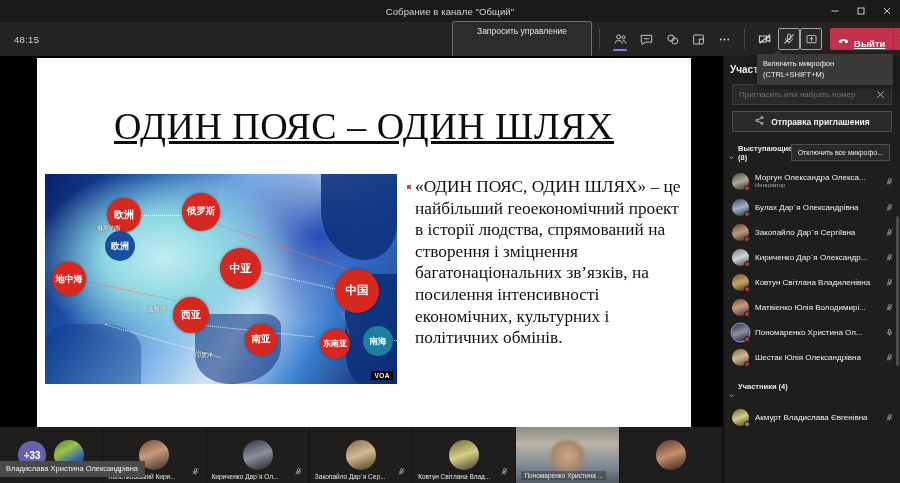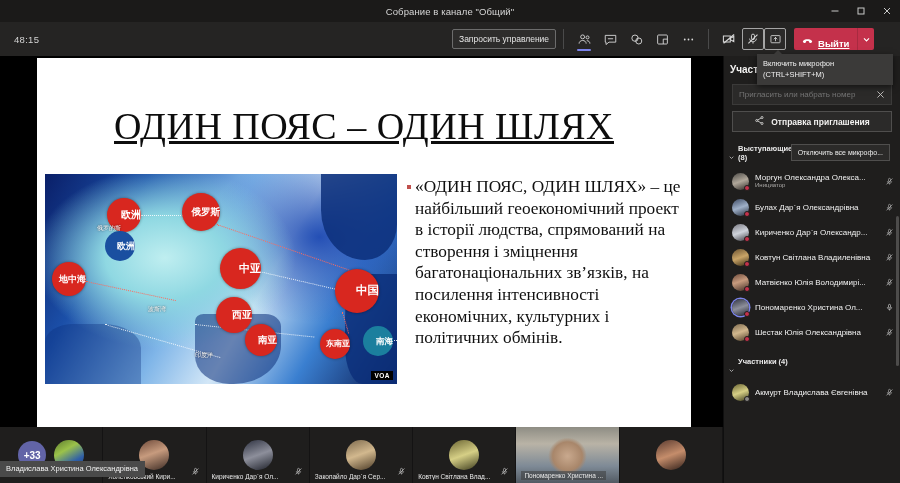--- a/index.html
+++ b/index.html
@@ -41,21 +41,21 @@
     display: flex; align-items: center;
   }
   .timer {
     margin-left: 14px; font-size: 9.5px; color: #d3d3d3; letter-spacing: .3px;
   }
   .toolbar-center {
     position: absolute; left: 452px; top: 0; height: 34px;
     display: flex; align-items: center;
   }
   .request-control {
-    height: 20px; padding: 0 6px;
+    height: 36px; padding: 0 24px;
     border: 1px solid #6c6c6c; border-radius: 2px;
     background: #2d2c2b; color: #e4e4e4;
     font-size: 8.5px; line-height: 18px;
     white-space: nowrap;
   }
   .tb-sep {
     width: 1px; height: 20px; background: #4a4a4a; margin: 0 7px;
   }
   .tb-group { display: flex; align-items: center; }
   .tb-icon {
@@ -167,23 +167,23 @@
       linear-gradient(120deg, #0a1f68 0%, #1b4fa8 22%, #7fb5e8 45%, #d3e7f7 60%, #3a7fd0 78%, #0b1b52 100%);
   }
   .landmass {
     position: absolute;
     background: #0c2f7a;
     opacity: .85;
   }
   .node {
     position: absolute;
     border-radius: 50%;
-    display: flex; align-items: center; justify-content: flex-end;
+    display: flex; align-items: center; justify-content: center;
     color: #fff; font-weight: bold;
-    font-family: Liberation Sans, sans-serif;
+    font-family: Liberation Serif, serif;
     text-align: center; line-height: 1;
   }
   .node.red { background: #d8271f; box-shadow: 0 0 3px rgba(0,0,0,.4); }
   .node.blue { background: #1a4fa0; }
   .node.teal { background: #1b7f9e; }
   .voa {
     position: absolute; right: 4px; bottom: 4px;
     background: #000; color: #fff;
     font-size: 6.5px; font-weight: bold;
     padding: 1px 3px; letter-spacing: .5px;
@@ -508,21 +508,21 @@
               </div>
               <div class="node red" style="left: 7px; top: 88px; width: 34px; height: 34px; font-size: 9px;">
                 <span>地中海</span>
               </div>
               <div class="node red" style="left: 175px; top: 74px; width: 41px; height: 41px; font-size: 11px;">
                 <span>中亚</span>
               </div>
               <div class="node red" style="left: 290px; top: 95px; width: 44px; height: 44px; font-size: 11.5px;">
                 <span>中国</span>
               </div>
-              <div class="node red" style="left: 128px; top: 123px; width: 36px; height: 36px; font-size: 10px; margin-left: 43px;">
+              <div class="node red" style="left: 128px; top: 123px; width: 36px; height: 36px; font-size: 10px;">
                 <span>西亚</span>
               </div>
               <div class="node red" style="left: 200px; top: 150px; width: 32px; height: 32px; font-size: 9.5px;">
                 <span>南亚</span>
               </div>
               <div class="node red" style="left: 275px; top: 155px; width: 30px; height: 30px; font-size: 8px;">
                 <span>东南亚</span>
               </div>
               <div class="node teal" style="left: 318px; top: 152px; width: 30px; height: 30px; font-size: 8.5px;">
                 <span>南海</span>
@@ -684,20 +684,35 @@
               <svg width="9" height="9" viewBox="0 0 20 20" fill="none" stroke="currentColor" stroke-width="1.4">
   <rect x="7.8" y="3" width="4.4" height="8" rx="2.2"></rect>
   <path d="M5.2 9.4c0 2.7 2.1 4.6 4.8 4.6s4.8-1.9 4.8-4.6"></path>
   <line x1="10" y1="14" x2="10" y2="16.6"></line>
   <line x1="3.4" y1="16.4" x2="16.4" y2="3.4" stroke-width="1.6"></line>
               </svg>
             </div>
           </div>
           <div class="prow">
             <div class="avatar">
+              <div class="face" style="background: linear-gradient(160deg, rgb(94, 70, 54) 0%, rgb(194, 151, 122) 50%, rgb(45, 33, 26) 100%);"></div>
+              <div class="presence busy"></div>
+            </div>
+            <div class="pname">Закопайло Дар`я Сергіївна</div>
+            <div class="pmic">
+              <svg width="9" height="9" viewBox="0 0 20 20" fill="none" stroke="currentColor" stroke-width="1.4">
+  <rect x="7.8" y="3" width="4.4" height="8" rx="2.2"></rect>
+  <path d="M5.2 9.4c0 2.7 2.1 4.6 4.8 4.6s4.8-1.9 4.8-4.6"></path>
+  <line x1="10" y1="14" x2="10" y2="16.6"></line>
+  <line x1="3.4" y1="16.4" x2="16.4" y2="3.4" stroke-width="1.6"></line>
+              </svg>
+            </div>
+          </div>
+          <div class="prow">
+            <div class="avatar">
               <div class="face" style="background: linear-gradient(160deg, rgb(122, 122, 130) 0%, rgb(207, 211, 219) 50%, rgb(58, 58, 64) 100%);"></div>
               <div class="presence busy"></div>
             </div>
             <div class="pname">Кириченко Дар`я Олександр...</div>
             <div class="pmic">
               <svg width="9" height="9" viewBox="0 0 20 20" fill="none" stroke="currentColor" stroke-width="1.4">
   <rect x="7.8" y="3" width="4.4" height="8" rx="2.2"></rect>
   <path d="M5.2 9.4c0 2.7 2.1 4.6 4.8 4.6s4.8-1.9 4.8-4.6"></path>
   <line x1="10" y1="14" x2="10" y2="16.6"></line>
   <line x1="3.4" y1="16.4" x2="16.4" y2="3.4" stroke-width="1.6"></line>

